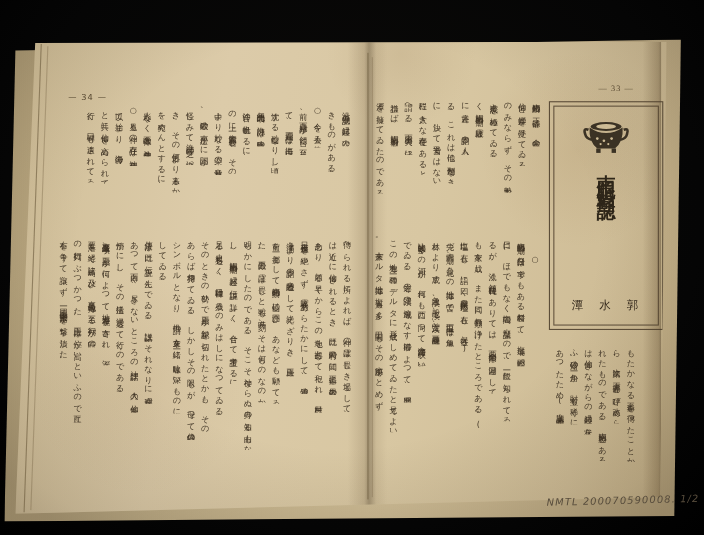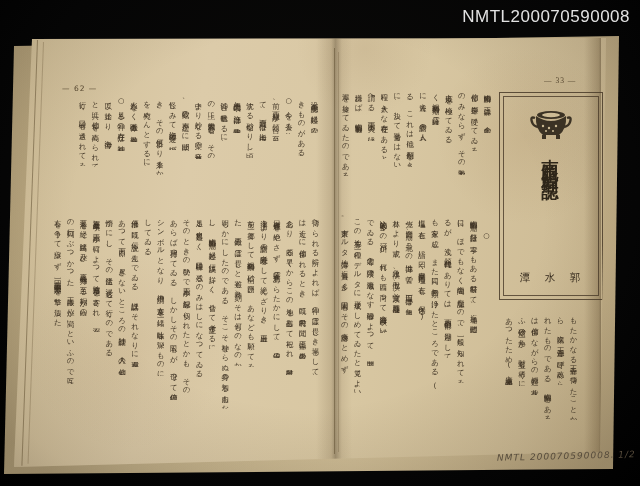--- a/index.html
+++ b/index.html
@@ -24,39 +24,38 @@
   .ornament{position:absolute;left:50%;top:10px;transform:translateX(-50%);}
   .journal-title{position:absolute;left:50%;top:48px;transform:translateX(-50%);writing-mode:vertical-rl;text-orientation:upright;font-family:"DejaVu Serif",serif;font-size:17px;letter-spacing:6px;font-weight:bold;color:#2e2619;}
   .author{position:absolute;left:0;right:0;bottom:10px;text-align:center;font-family:"DejaVu Serif",serif;font-size:10.5px;color:#34291c;letter-spacing:2px;}
   .pencil-note{position:absolute;left:497px;top:451px;font-size:9px;font-style:italic;color:#574c3c;letter-spacing:1px;transform:rotate(-1.5deg);font-family:"DejaVu Sans",sans-serif;}
 </style>
 </head>
 <body>
 
 <div class="stage">
 
-  <div class="watermark">NMTL200070590008</div>
 
   <div class="under-paper">
     <div class="under-shade"></div>
   </div>
 
   <div class="paper">
     <div class="vignette"></div>
 
     <div class="edge-line" style="left:37px;top:40px;height:426px;transform:rotate(2.1deg);transform-origin:top left;"></div>
     <div class="edge-line" style="left:43px;top:42px;height:422px;transform:rotate(2.1deg);transform-origin:top left;opacity:.55;"></div>
 
     <div class="gutter"></div>
     <div class="edge-line" style="left:334px;top:48px;height:406px;"></div>
     <div class="edge-line" style="left:338px;top:52px;height:400px;opacity:.45;"></div>
 
     <div class="right-shade"></div>
 
-    <div class="pagenum" style="left:62px;top:84px;">— 62 —</div>
+    <div class="pagenum" style="left:62px;top:84px;">— 34 —</div>
     <div class="band" style="left:74px;top:96px;width:246px;height:112px;">
         <div class="tcol">沿革廟誌の縁起に次の如</div>
         <div class="tcol">きものがある。</div>
         <div class="tcol">○今を去る約二百八十年</div>
         <div class="tcol">前、西草縁が領台に至り</div>
         <div class="tcol">て、倉門一帯は海中に浮</div>
         <div class="tcol">沈する砂山なりし頃、一</div>
         <div class="tcol">年北門嶼の漁師は昧爽の</div>
         <div class="tcol">沖合に出帆せるに、砂山</div>
         <div class="tcol">の上に大船漂着し、その</div>

